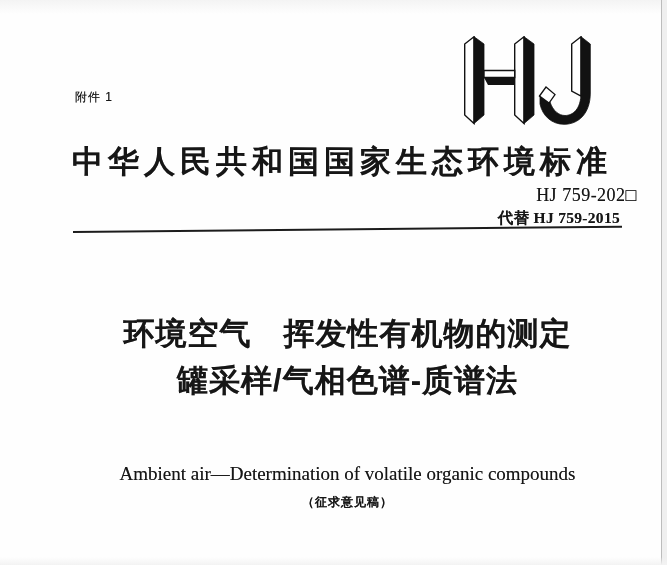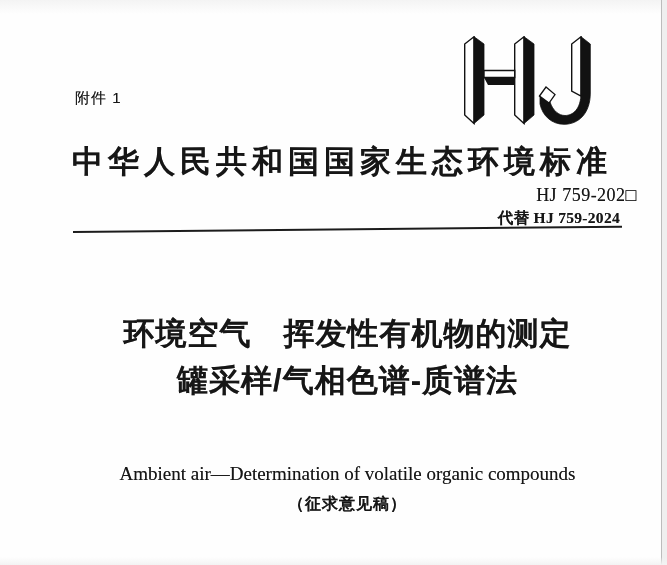--- a/index.html
+++ b/index.html
@@ -20,21 +20,21 @@
     opacity:.75;
   }
   .scan-edge-bottom{
     position:absolute;bottom:0;left:0;width:667px;height:8px;
     background:linear-gradient(rgba(255,255,255,0),#f3f3f3);
   }
   .ink{text-shadow:0 0 .6px rgba(25,25,25,.55);}
   .attachment{
     position:absolute;left:75px;top:89px;
     font-family:"Liberation Sans","DejaVu Sans",sans-serif;
-    font-size:15px;letter-spacing:1px;
+    font-size:12px;letter-spacing:1px;
   }
   .logo{position:absolute;left:464px;top:36px;width:127px;height:89px;}
   .logo svg{display:block;width:100%;height:100%;}
   .sr{position:absolute;width:1px;height:1px;overflow:hidden;clip:rect(0 0 0 0);white-space:nowrap;}
   .heading{
     position:absolute;left:72px;top:141px;margin:0;
     font-size:31px;font-weight:bold;letter-spacing:5px;
     white-space:nowrap;
   }
   .stdnum{
@@ -57,21 +57,21 @@
     font-size:31px;font-weight:bold;letter-spacing:1px;white-space:nowrap;text-align:center;
   }
   .t1{top:313px;}
   .t2{top:360px;}
   .title-en{font-size:19px;white-space:nowrap;margin-top:44px;}
   .e1{top:419px;}
   .e2{top:460px;}
   .draft{
     top:494px;
     font-family:"Liberation Sans","DejaVu Sans",sans-serif;
-    font-size:16px;font-weight:bold;letter-spacing:1px;
+    font-size:12px;font-weight:bold;letter-spacing:1px;
   }
 </style>
 </head>
 <body>
 
 <div class="stage">
 
   <div class="scan-edge-top"></div>
   <div class="scan-edge-right"></div>
   <div class="scan-edge-bottom"></div>
@@ -97,21 +97,21 @@
                C89,75 95,79.5 101,79.5 C109,79.5 117,73 117,57 Z" fill="#121212" stroke="#121212" stroke-width="0.8"></path>
 
       <polygon points="75.5,60 82,51 91,58.5 85,67" fill="#ffffff" stroke="#121212" stroke-width="1.3"></polygon>
     </svg>
   </div>
 
   <h1 class="heading ink">中华人民共和国国家生态环境标准</h1>
 
   <div class="stdnum ink">HJ 759-202□</div>
 
-  <div class="replaces ink">代替 HJ 759-2024</div>
+  <div class="replaces ink">代替 HJ 759-2015</div>
 
   <div class="rule"></div>
 
   <div class="centerband title-cn t1 ink">环境空气　挥发性有机物的测定</div>
 
   <div class="centerband title-cn t2 ink">罐采样/气相色谱-质谱法</div>
 
   <div class="centerband title-en e1 ink">Ambient air—Determination of volatile organic compounds</div>
 
 

